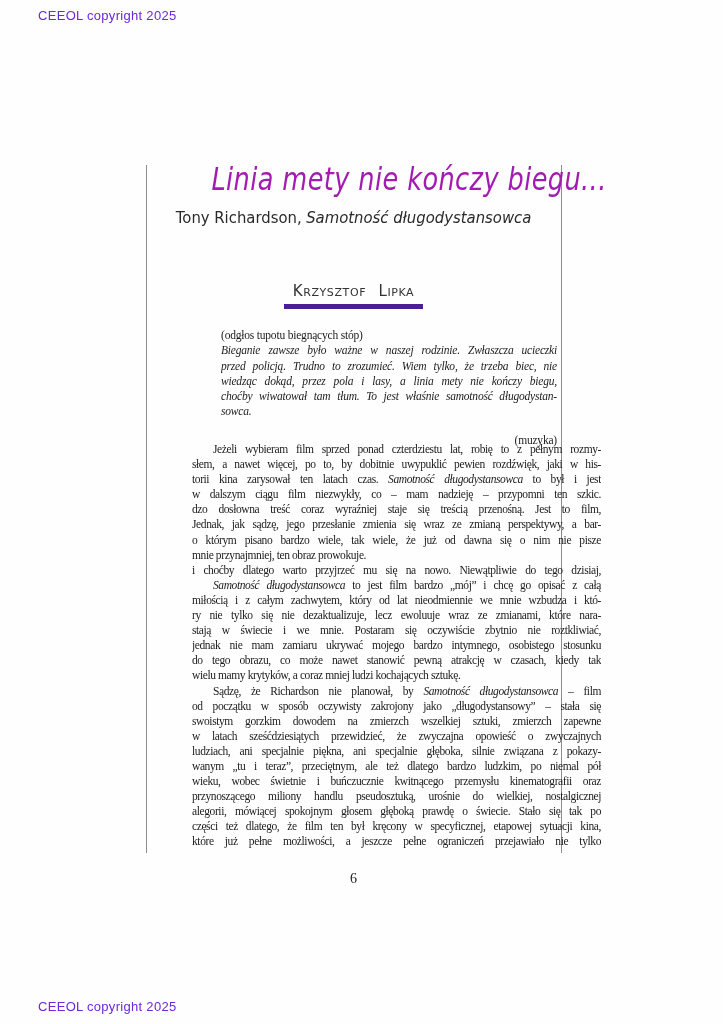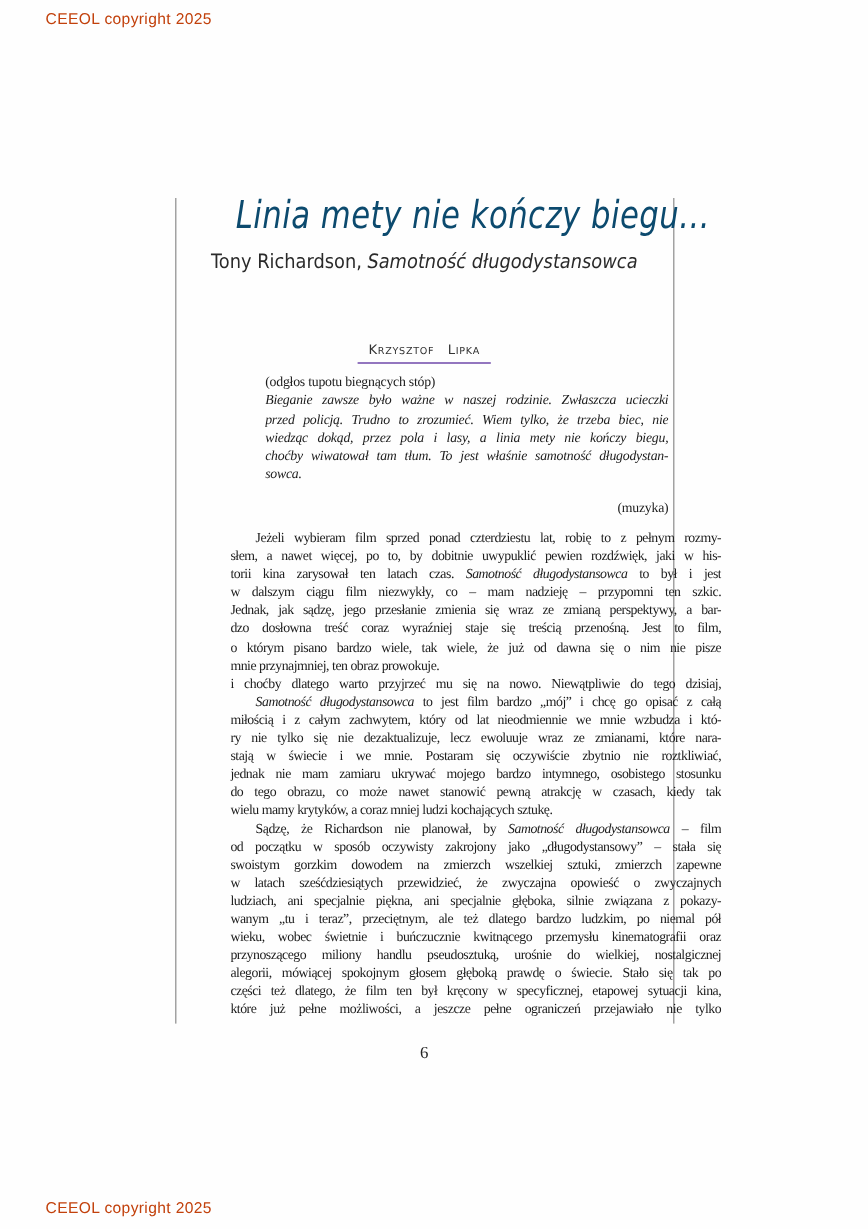--- a/index.html
+++ b/index.html
@@ -7,61 +7,61 @@
     position:relative;
     width:723px;height:1024px;
     background:#fefefe;
     font-family:"Liberation Serif", serif;
     color:#1b1b1b;
     overflow:hidden;
   }
   .watermark{
     position:absolute;left:38px;
     font-family:"Liberation Sans", sans-serif;
-    font-size:13px;color:#c2410c;letter-spacing:.3px;
+    font-size:13px;color:#6d28d9;letter-spacing:.3px;
   }
   .wm-top{top:8px;}
   .wm-bottom{top:999px;}
   .rule{position:absolute;top:165px;width:1px;height:688px;background:#8c8c8c;}
   .rule-left{left:146px;}
   .rule-right{left:561px;}
 
   .title{
-    position:absolute;left:147px;top:160px;width:415px;
+    position:absolute;left:162px;top:160px;width:415px;
     text-align:center;white-space:nowrap;
     font-family:"DejaVu Sans", sans-serif;
     font-style:italic;font-weight:400;
-    font-size:32px;line-height:38px;color:#0c4a6e;
+    font-size:32px;line-height:38px;color:#a21caf;
   }
   .title-inner{display:inline-block;transform:scaleX(0.80);transform-origin:center;letter-spacing:.5px;}
 
   .subtitle{
     position:absolute;left:146px;top:207px;width:415px;
     text-align:center;white-space:nowrap;
     font-family:"DejaVu Sans", sans-serif;
     font-size:16.5px;line-height:22px;color:#2a2a2a;
   }
   .subtitle-inner{display:inline-block;transform:scaleX(0.90);transform-origin:center;}
   .subtitle .work{font-style:italic;margin-left:5px;}
 
   .author{
     position:absolute;left:146px;top:282px;width:415px;text-align:center;
   }
   .author-inner{
     display:inline-block;
     font-family:"DejaVu Sans", sans-serif;
     font-variant:small-caps;
-    font-size:11px;letter-spacing:.6px;word-spacing:7px;
+    font-size:15px;letter-spacing:.6px;word-spacing:7px;
     color:#333;
-    border-bottom:1px solid #4c1d95;
+    border-bottom:5px solid #4c1d95;
     padding:0 9px 4px 9px;
   }
 
   .epigraph{
-    position:absolute;left:221px;top:312px;width:336px;
+    position:absolute;left:221px;top:328px;width:336px;
     font-size:11.5px;line-height:15.3px;letter-spacing:-0.2px;
   }
   .stage{font-style:normal;text-align:left;height:15.3px;}
   .eline{
     font-style:italic;
     height:15.3px;overflow:hidden;
     text-align:justify;text-align-last:justify;
   }
   .eline.end{text-align-last:left;}
   .muz{font-style:normal;text-align:right;height:15.3px;margin-top:13px;}
@@ -116,22 +116,22 @@
       </div>
     <div class="muz">(muzyka)</div>
   </div>
 
   <div class="bodytext" id="body-text">
       <div>
         <div class="tline ind"><span>Jeżeli wybieram film sprzed ponad czterdziestu lat, robię to z pełnym rozmy-</span></div>
         <div class="tline"><span>słem, a nawet więcej, po to, by dobitnie uwypuklić pewien rozdźwięk, jaki w his-</span></div>
         <div class="tline"><span>torii kina zarysował ten latach czas. </span><span class="it">Samotność długodystansowca</span><span> to był i jest</span></div>
         <div class="tline"><span>w dalszym ciągu film niezwykły, co – mam nadzieję – przypomni ten szkic.</span></div>
+        <div class="tline"><span>dzo dosłowna treść coraz wyraźniej staje się treścią przenośną. Jest to film,</span></div>
         <div class="tline"><span>Jednak, jak sądzę, jego przesłanie zmienia się wraz ze zmianą perspektywy, a bar-</span></div>
-        <div class="tline"><span>dzo dosłowna treść coraz wyraźniej staje się treścią przenośną. Jest to film,</span></div>
         <div class="tline"><span>o którym pisano bardzo wiele, tak wiele, że już od dawna się o nim nie pisze</span></div>
         <div class="tline end"><span>mnie przynajmniej, ten obraz prowokuje.</span></div>
         <div class="tline"><span>i choćby dlatego warto przyjrzeć mu się na nowo. Niewątpliwie do tego dzisiaj,</span></div>
       </div>
       <div>
         <div class="tline ind"><span class="it">Samotność długodystansowca</span><span> to jest film bardzo „mój” i chcę go opisać z całą</span></div>
         <div class="tline"><span>miłością i z całym zachwytem, który od lat nieodmiennie we mnie wzbudza i któ-</span></div>
         <div class="tline"><span>ry nie tylko się nie dezaktualizuje, lecz ewoluuje wraz ze zmianami, które nara-</span></div>
         <div class="tline"><span>stają w świecie i we mnie. Postaram się oczywiście zbytnio nie roztkliwiać,</span></div>
         <div class="tline"><span>jednak nie mam zamiaru ukrywać mojego bardzo intymnego, osobistego stosunku</span></div>

